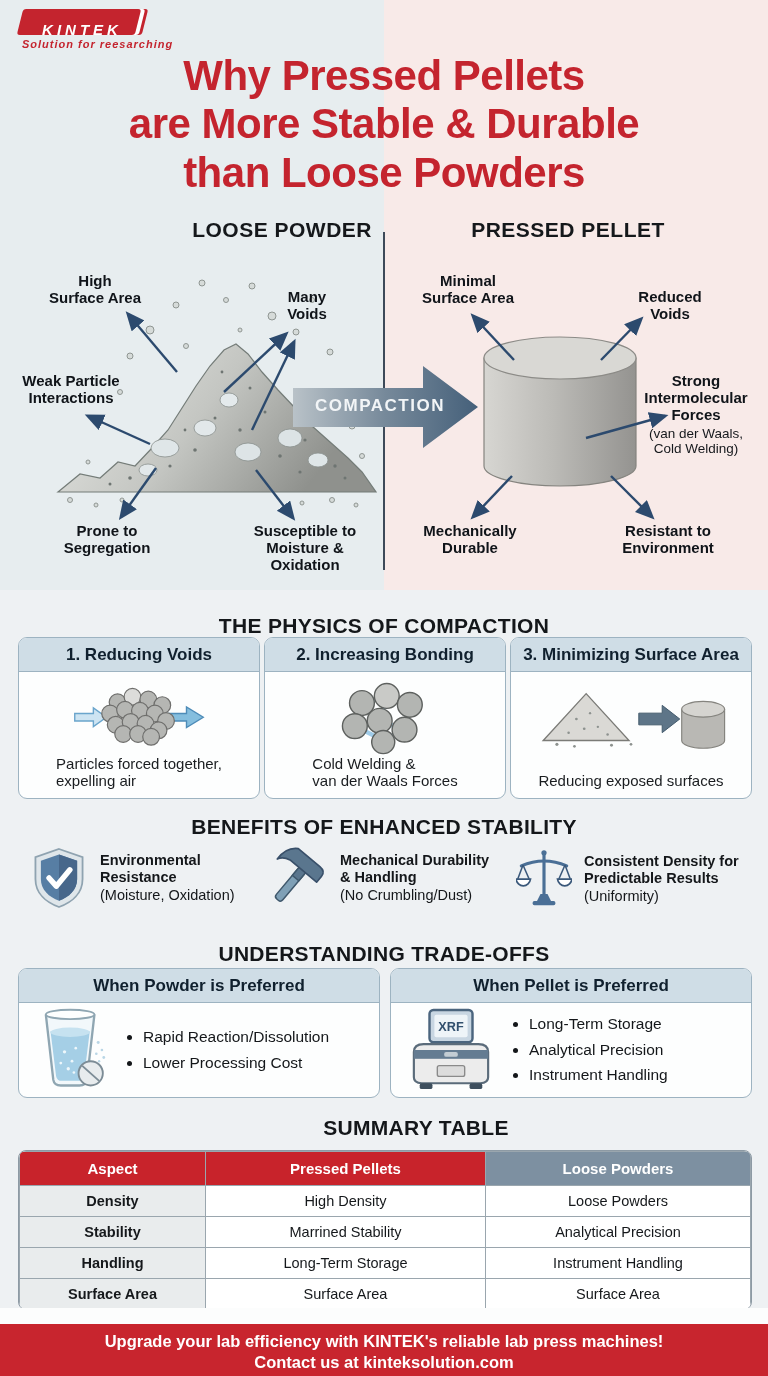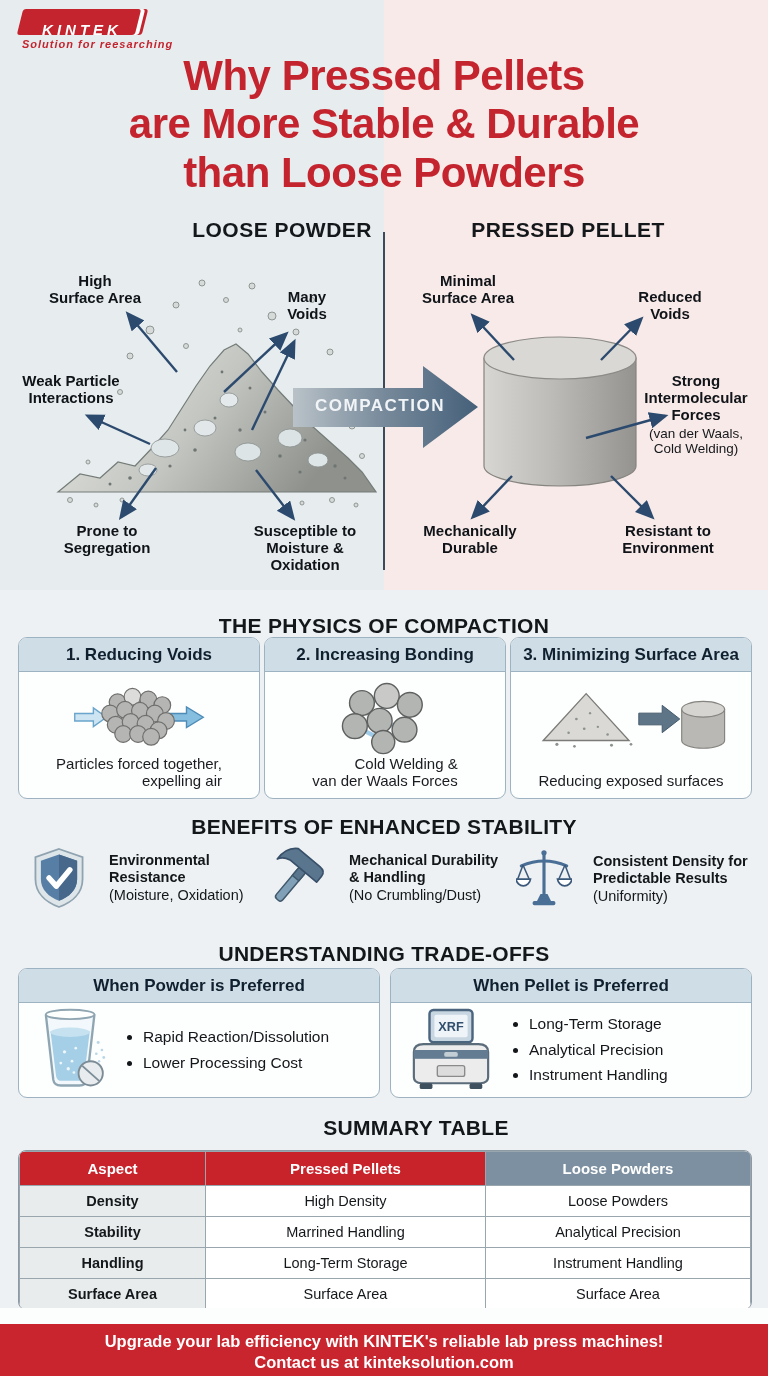--- a/index.html
+++ b/index.html
@@ -21,24 +21,24 @@
   .diagram-note{font-weight:normal;font-size:13.5px;line-height:1.14;color:#15181c;text-align:center;}
   .compaction-text{left:302px;top:396px;width:156px;color:#f2f5f7;font-weight:700;font-size:17px;letter-spacing:1.5px;text-align:center;}
 
   
   .section-heading{width:768px;font-weight:800;font-size:21px;color:#14171a;text-align:center;letter-spacing:.3px;}
 
   
   .card{background:#fdfefe;border:1.5px solid #9db3c1;border-radius:9px;overflow:hidden;}
   .card-head{height:33px;background:#cfdde6;border-bottom:1px solid #9db3c1;display:flex;align-items:center;justify-content:center;font-weight:bold;font-size:17px;color:#10202e;}
   .card-body{display:flex;flex-direction:column;align-items:center;justify-content:space-between;height:calc(100% - 34px);padding:8px 4px 9px;box-sizing:border-box;}
-  .card-desc{font-size:15px;color:#1a1d20;text-align:right;line-height:1.15;}
-
-  
-  .benefit{display:flex;align-items:center;gap:21px;}
+  .card-desc{font-size:15px;color:#1a1d20;text-align:left;line-height:1.15;}
+
+  
+  .benefit{display:flex;align-items:center;gap:12px;}
   .benefit-text{font-size:14.5px;line-height:1.18;color:#14171a;}
   .benefit-title{font-weight:bold;}
 
   
   .to-card{background:#fdfefe;border:1.5px solid #9db3c1;border-radius:9px;overflow:hidden;}
   .to-body{display:flex;align-items:center;gap:8px;padding:6px 10px;height:calc(100% - 35px);box-sizing:border-box;}
   .to-bullets{margin:0;padding-left:20px;font-size:15.5px;color:#14171a;line-height:1.65;}
   .to-bullets li{margin:0;}
 
   
@@ -424,21 +424,21 @@
         </tr>
       </thead>
       <tbody>
         <tr>
           <td class="td-label">Density</td>
           <td>High Density</td>
           <td>Loose Powders</td>
         </tr>
         <tr>
           <td class="td-label">Stability</td>
-          <td>Marrined Handling</td>
+          <td>Marrined Stability</td>
           <td>Analytical Precision</td>
         </tr>
         <tr>
           <td class="td-label">Handling</td>
           <td>Long-Term Storage</td>
           <td>Instrument Handling</td>
         </tr>
         <tr>
           <td class="td-label">Surface Area</td>
           <td>Surface Area</td>

